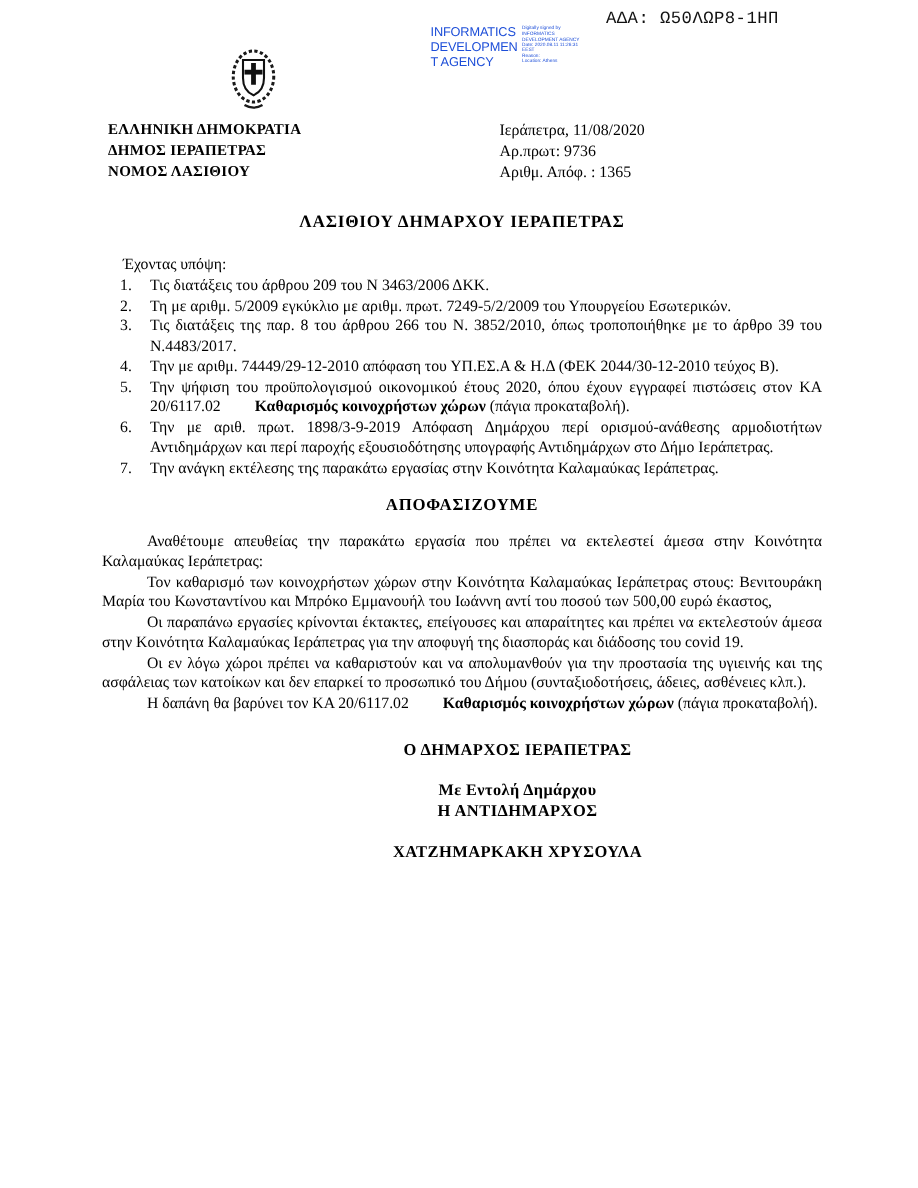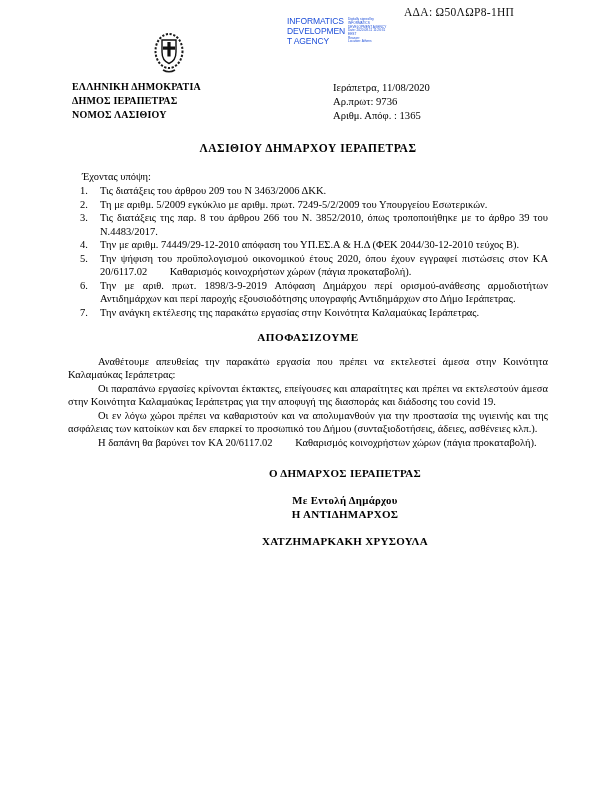--- a/index.html
+++ b/index.html
@@ -8,21 +8,21 @@
     width:612px;height:792px;
     margin:0 auto;
     background:#ffffff;
     color:#000;
     font-family:"Liberation Serif", serif;
     overflow:hidden;
   }
   
   .ada{
     position:absolute;left:404px;top:6px;
-    font-family:Liberation Serif, serif;
+    font-family:Liberation Mono, monospace;
     font-size:11.5px;letter-spacing:0.3px;color:#111;
   }
   .stamp{
     position:absolute;left:287px;top:16px;
     display:flex;align-items:flex-start;
     font-family:"Liberation Sans", sans-serif;color:#1d4ed8;
   }
   .stamp-agency{
     font-size:8.5px;line-height:10px;letter-spacing:-0.1px;
     width:58px;
@@ -54,21 +54,21 @@
   .cons-list{margin:0;padding:0;list-style:none;}
   .cons-item{
     position:relative;padding-left:32px;text-align:justify;margin:0;
   }
   .cons-num{position:absolute;left:12px;top:0;}
   .decide-heading{
     text-align:center;font-weight:bold;font-size:11.2px;
     letter-spacing:0.5px;margin:12px 0 10px 0;font-family:Liberation Serif, serif;
   }
   .para{margin:0;text-align:justify;text-indent:30px;}
-  b.inline{font-weight:normal;padding-left:20px;}
+  b.inline{font-weight:bold;padding-left:20px;}
   
   .sig{
     margin-top:17px;margin-left:74px;text-align:center;
     font-weight:bold;font-size:11px;line-height:14px;letter-spacing:0.3px;
   }
   .sig-gap{height:13px;}
   .sig-order{font-size:10.8px;}
 </style>
 </head>
 <body>
@@ -140,20 +140,21 @@
         <span class="cons-num">6.</span><span>Την με αριθ. πρωτ. 1898/3-9-2019 Απόφαση Δημάρχου περί ορισμού-ανάθεσης αρμοδιοτήτων Αντιδημάρχων και περί παροχής εξουσιοδότησης υπογραφής Αντιδημάρχων στο Δήμο Ιεράπετρας.</span><b class="inline"></b><span></span>
       </li>
       <li class="cons-item">
         <span class="cons-num">7.</span><span>Την ανάγκη εκτέλεσης της παρακάτω εργασίας στην Κοινότητα Καλαμαύκας Ιεράπετρας.</span><b class="inline"></b><span></span>
       </li>
     </ol>
 
     <div class="decide-heading">ΑΠΟΦΑΣΙΖΟΥΜΕ</div>
 
     <p class="para"><span>Αναθέτουμε απευθείας την παρακάτω εργασία που πρέπει να εκτελεστεί άμεσα στην Κοινότητα Καλαμαύκας Ιεράπετρας:</span><b class="inline"></b><span></span></p>
+    <p class="para"><span>Τον καθαρισμό των κοινοχρήστων χώρων στην Κοινότητα Καλαμαύκας Ιεράπετρας στους: Βενιτουράκη Μαρία του Κωνσταντίνου και Μπρόκο Εμμανουήλ του Ιωάννη αντί του ποσού των 500,00 ευρώ έκαστος,</span><b class="inline"></b><span></span></p>
     <p class="para"><span>Οι παραπάνω εργασίες κρίνονται έκτακτες, επείγουσες και απαραίτητες και πρέπει να εκτελεστούν άμεσα στην Κοινότητα Καλαμαύκας Ιεράπετρας για την αποφυγή της διασποράς και διάδοσης του covid 19.</span><b class="inline"></b><span></span></p>
     <p class="para"><span>Οι εν λόγω χώροι πρέπει να καθαριστούν και να απολυμανθούν για την προστασία της υγιεινής και της ασφάλειας των κατοίκων και δεν επαρκεί το προσωπικό του Δήμου (συνταξιοδοτήσεις, άδειες, ασθένειες κλπ.).</span><b class="inline"></b><span></span></p>
     <p class="para"><span>Η δαπάνη θα βαρύνει τον ΚΑ 20/6117.02 </span><b class="inline">Καθαρισμός κοινοχρήστων χώρων</b><span> (πάγια προκαταβολή).</span></p>
 
     <div class="sig">
       <div>Ο ΔΗΜΑΡΧΟΣ ΙΕΡΑΠΕΤΡΑΣ</div>
       <div class="sig-gap"></div>
       <div class="sig-order">Με Εντολή Δημάρχου</div>
       <div>Η ΑΝΤΙΔΗΜΑΡΧΟΣ</div>
       <div class="sig-gap"></div>

